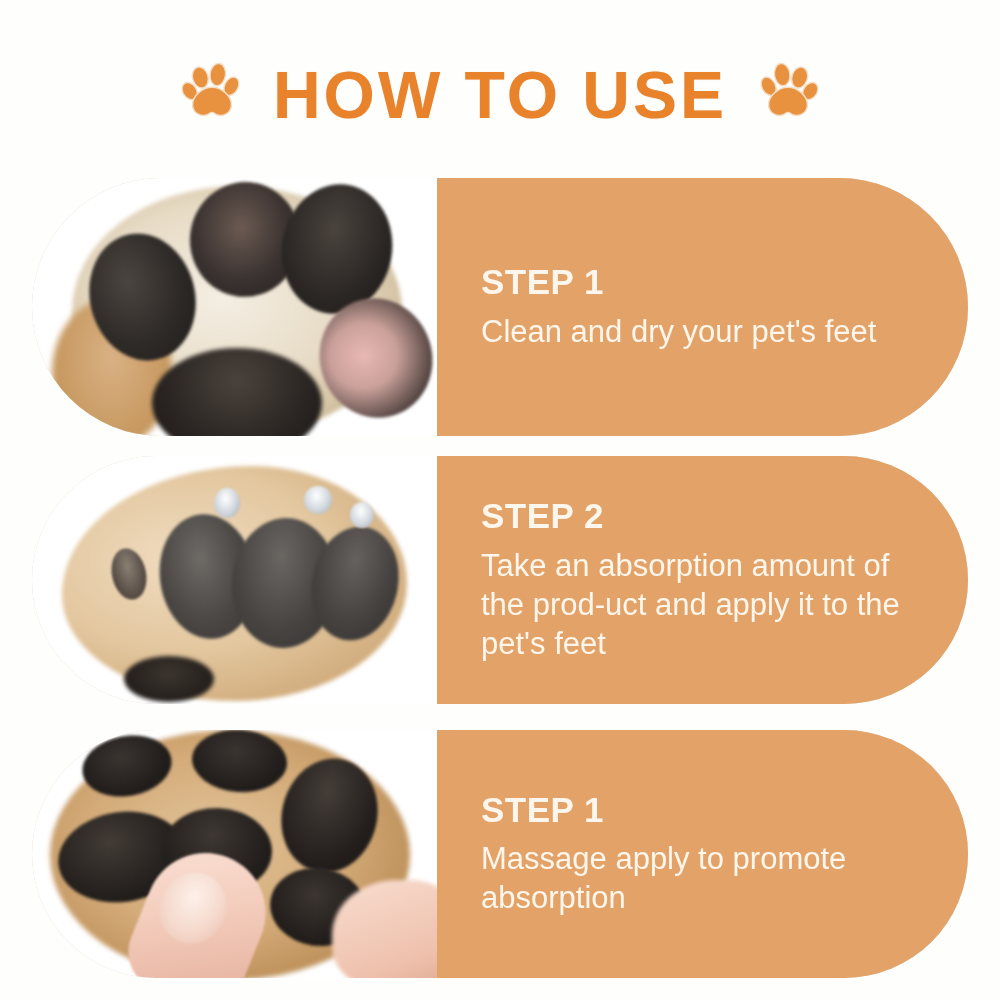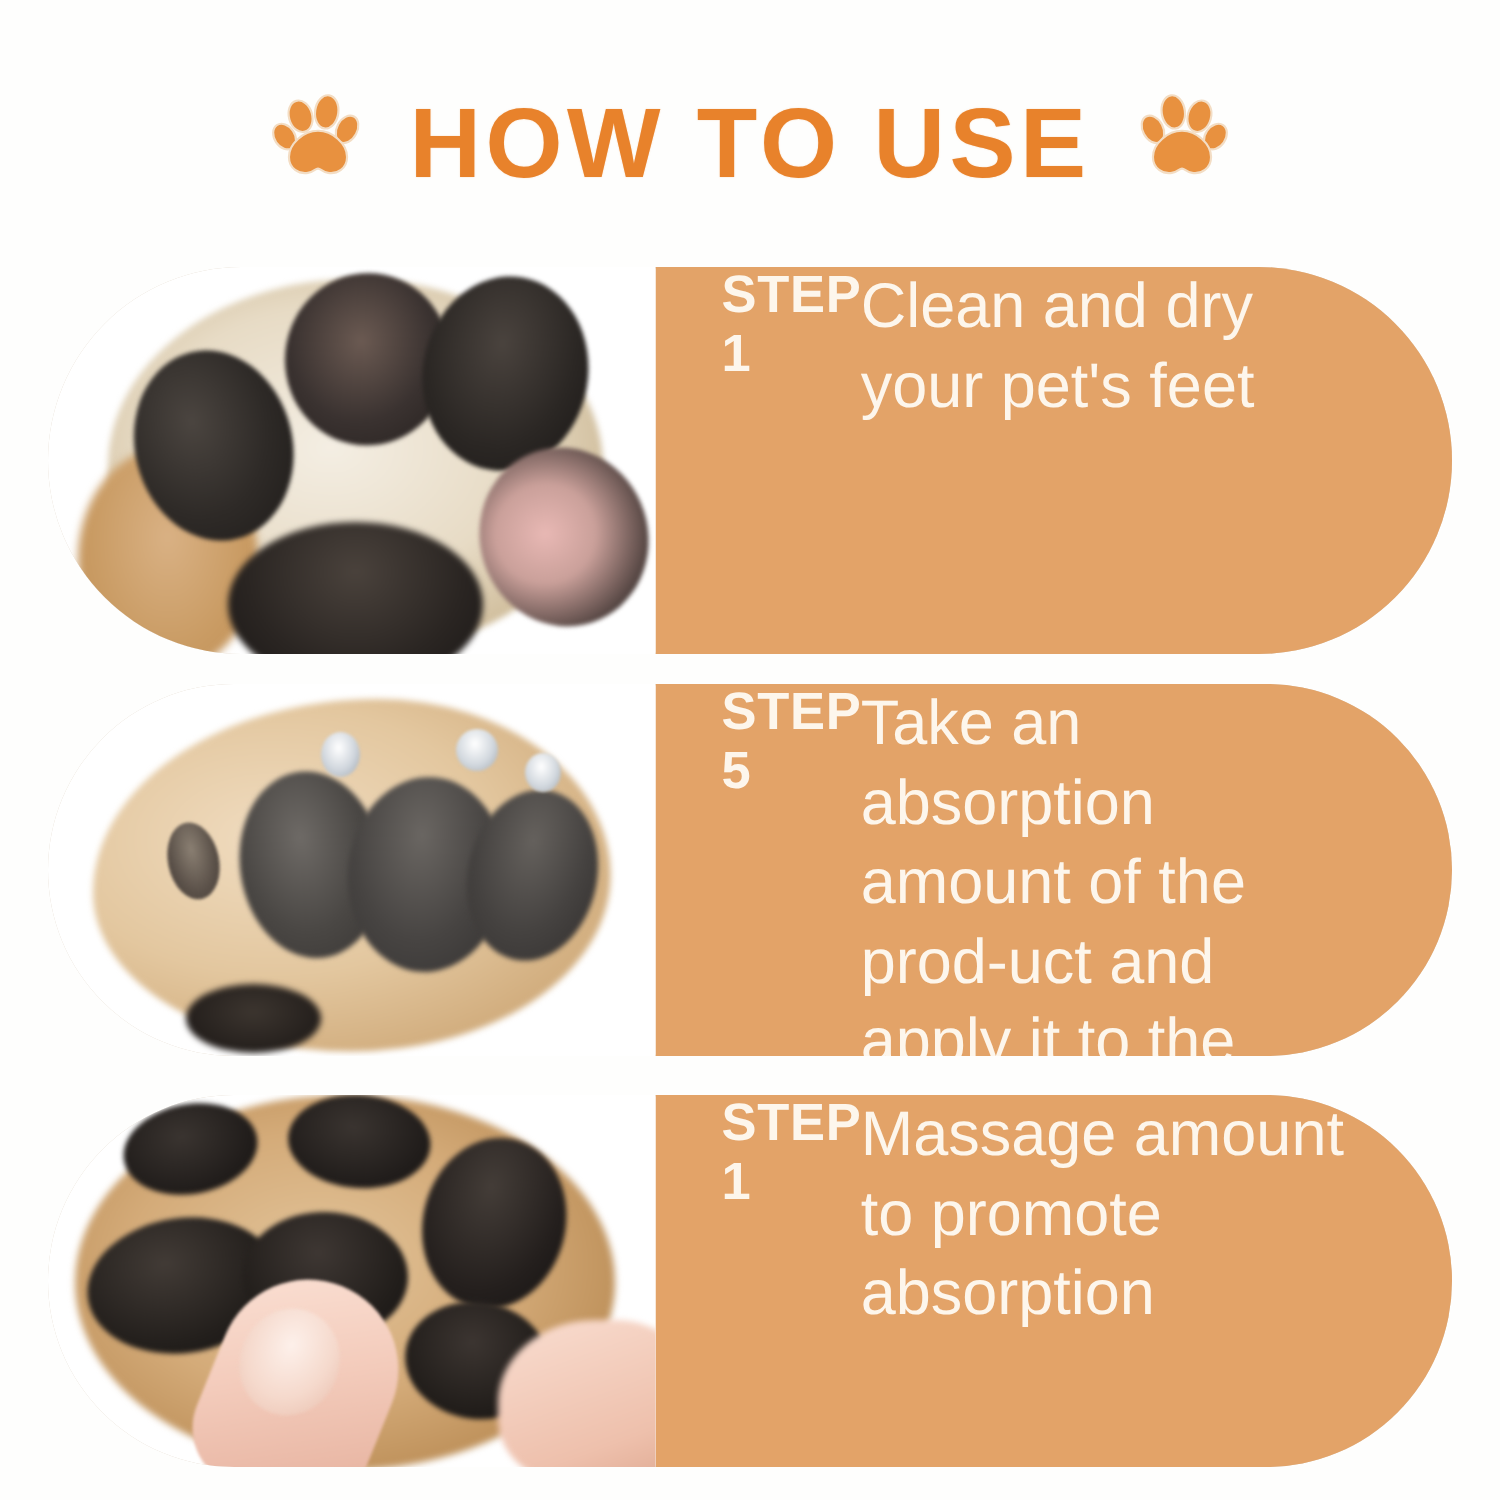--- a/index.html
+++ b/index.html
@@ -67,37 +67,37 @@
     position: relative;
     width: 405px;
     flex: 0 0 405px;
     background: #ffffff;
     overflow: hidden;
   }
   .card-panel {
     flex: 1 1 auto;
     background: #e3a368;
     display: flex;
-    flex-direction: row;
-    justify-content: space-between;
+    flex-direction: column;
+    justify-content: center;
     padding-left: 44px;
     padding-right: 58px;
     box-sizing: border-box;
   }
   .step-label {
     color: #fdf6ec;
     font-size: 35px;
     font-weight: bold;
     letter-spacing: 0.5px;
     line-height: 1.1;
     margin-bottom: 10px;
   }
   .step-desc {
     color: #fdf6ec;
-    font-size: 42px;
+    font-size: 31px;
     font-weight: normal;
     line-height: 1.26;
   }
 
   
   .photo-art {
     position: absolute;
     inset: 0;
   }
   .pad {
@@ -233,21 +233,21 @@
         <div class="pad c2-pad-a"></div>
         <div class="pad c2-pad-b"></div>
         <div class="pad c2-pad-c"></div>
         <div class="pad c2-pad-bot"></div>
         <div class="pad c2-nail-a"></div>
         <div class="pad c2-nail-b"></div>
         <div class="pad c2-nail-c"></div>
       </div>
     </div>
     <div class="card-panel">
-      <div class="step-label">STEP 5</div>
+      <div class="step-label">STEP 2</div>
       <div class="step-desc">Take an absorption amount of the prod-uct and apply it to the pet's feet</div>
     </div>
   </div>
 
   <div class="card" id="card-3">
     <div class="card-photo">
       <div class="photo-art">
         <div class="fur c3-fur-main"></div>
         <div class="pad c3-pad-a"></div>
         <div class="pad c3-pad-b"></div>
@@ -255,17 +255,17 @@
         <div class="pad c3-pad-d"></div>
         <div class="pad c3-pad-e"></div>
         <div class="pad c3-pad-f"></div>
         <div class="pad c3-hand"></div>
         <div class="pad c3-finger"></div>
         <div class="pad c3-nail"></div>
       </div>
     </div>
     <div class="card-panel">
       <div class="step-label">STEP 1</div>
-      <div class="step-desc">Massage amount to promote absorption</div>
+      <div class="step-desc">Massage apply to promote absorption</div>
     </div>
   </div>
 
 </div>
 
 </body></html>

